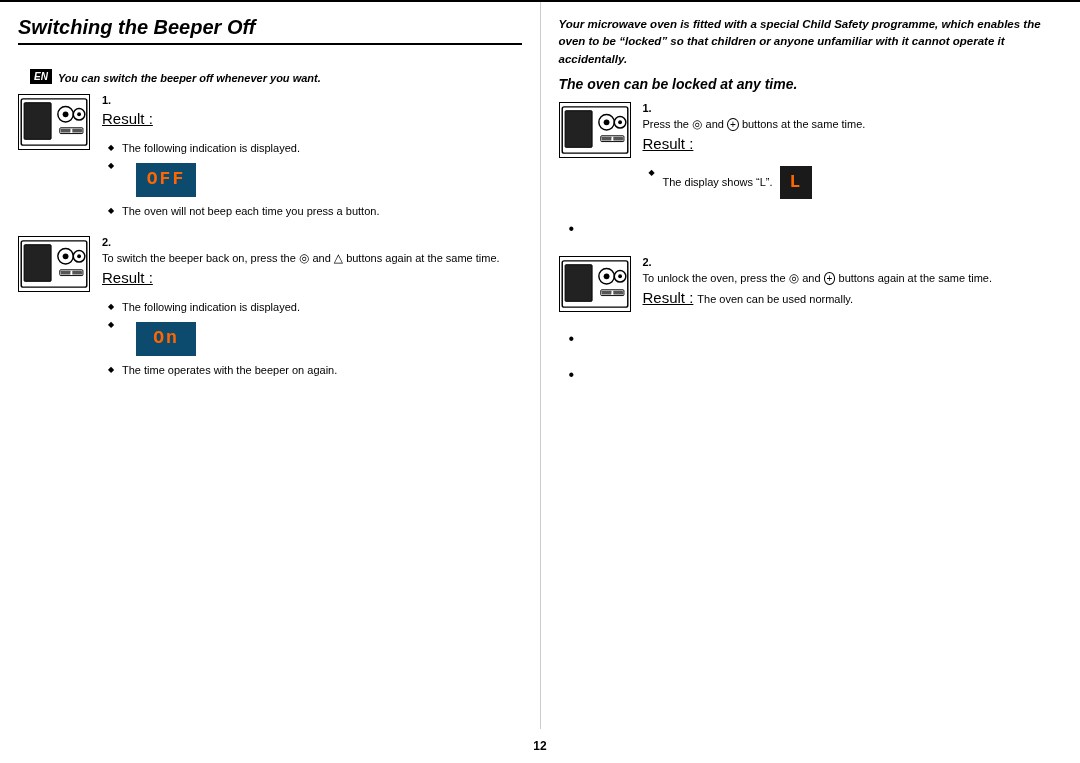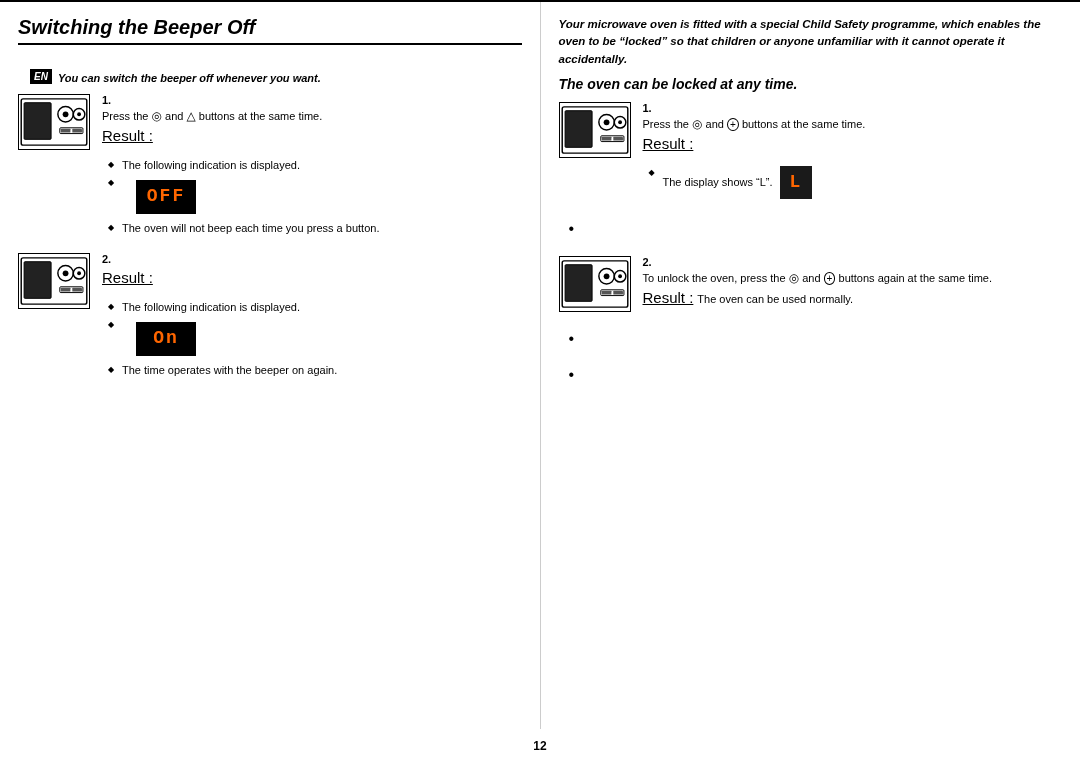--- a/index.html
+++ b/index.html
@@ -116,21 +116,21 @@
     }
     .bullet-list li::before {
       content: '◆';
       position: absolute;
       left: 0;
       font-size: 8px;
       top: 1px;
     }
     .display-box {
       display: inline-block;
-      background: #000000;
+      background: #0c4a6e;
       color: #ff6600;
       font-family: 'Courier New', monospace;
       font-size: 18px;
       font-weight: bold;
       padding: 4px 10px;
       margin: 4px 0 4px 14px;
       letter-spacing: 2px;
       min-width: 60px;
       text-align: center;
     }
@@ -189,21 +189,20 @@
             <circle cx="62" cy="20" r="6" fill="none" stroke="#000" stroke-width="1.5"></circle>
             <circle cx="62" cy="20" r="2" fill="#000"></circle>
 
             <rect x="42" y="34" width="24" height="6" rx="1" fill="none" stroke="#000" stroke-width="1"></rect>
             <rect x="43" y="35" width="10" height="4" rx="0.5" fill="#555"></rect>
             <rect x="55" y="35" width="10" height="4" rx="0.5" fill="#555"></rect>
           </svg>
         </div>
         <div class="step-content">
           <div class="step-number">1.</div>
-          <div>Press the <span style="font-size:12px;">◎</span> and <span style="font-size:12px;">△</span> buttons at the same time.</div>
           <div style="margin-top:4px;">
             <span class="result-label">Result :</span>
           </div>
           <ul class="bullet-list">
             <li>The following indication is displayed.</li>
             <li>
               <div class="display-box">OFF</div>
             </li>
             <li>The oven will not beep each time you press a button.</li>
           </ul>
@@ -219,20 +218,21 @@
             <circle cx="48" cy="20" r="3" fill="#000"></circle>
             <circle cx="62" cy="20" r="6" fill="none" stroke="#000" stroke-width="1.5"></circle>
             <circle cx="62" cy="20" r="2" fill="#000"></circle>
             <rect x="42" y="34" width="24" height="6" rx="1" fill="none" stroke="#000" stroke-width="1"></rect>
             <rect x="43" y="35" width="10" height="4" rx="0.5" fill="#555"></rect>
             <rect x="55" y="35" width="10" height="4" rx="0.5" fill="#555"></rect>
           </svg>
         </div>
         <div class="step-content">
           <div class="step-number">2.</div>
+          <div>To switch the beeper back on, press the <span style="font-size:12px;">◎</span> and <span style="font-size:12px;">△</span> buttons again at the same time.</div>
           <div style="margin-top:4px;">
             <span class="result-label">Result :</span>
           </div>
           <ul class="bullet-list">
             <li>The following indication is displayed.</li>
             <li>
               <div class="display-box">On</div>
             </li>
             <li>The time operates with the beeper on again.</li>
           </ul>

